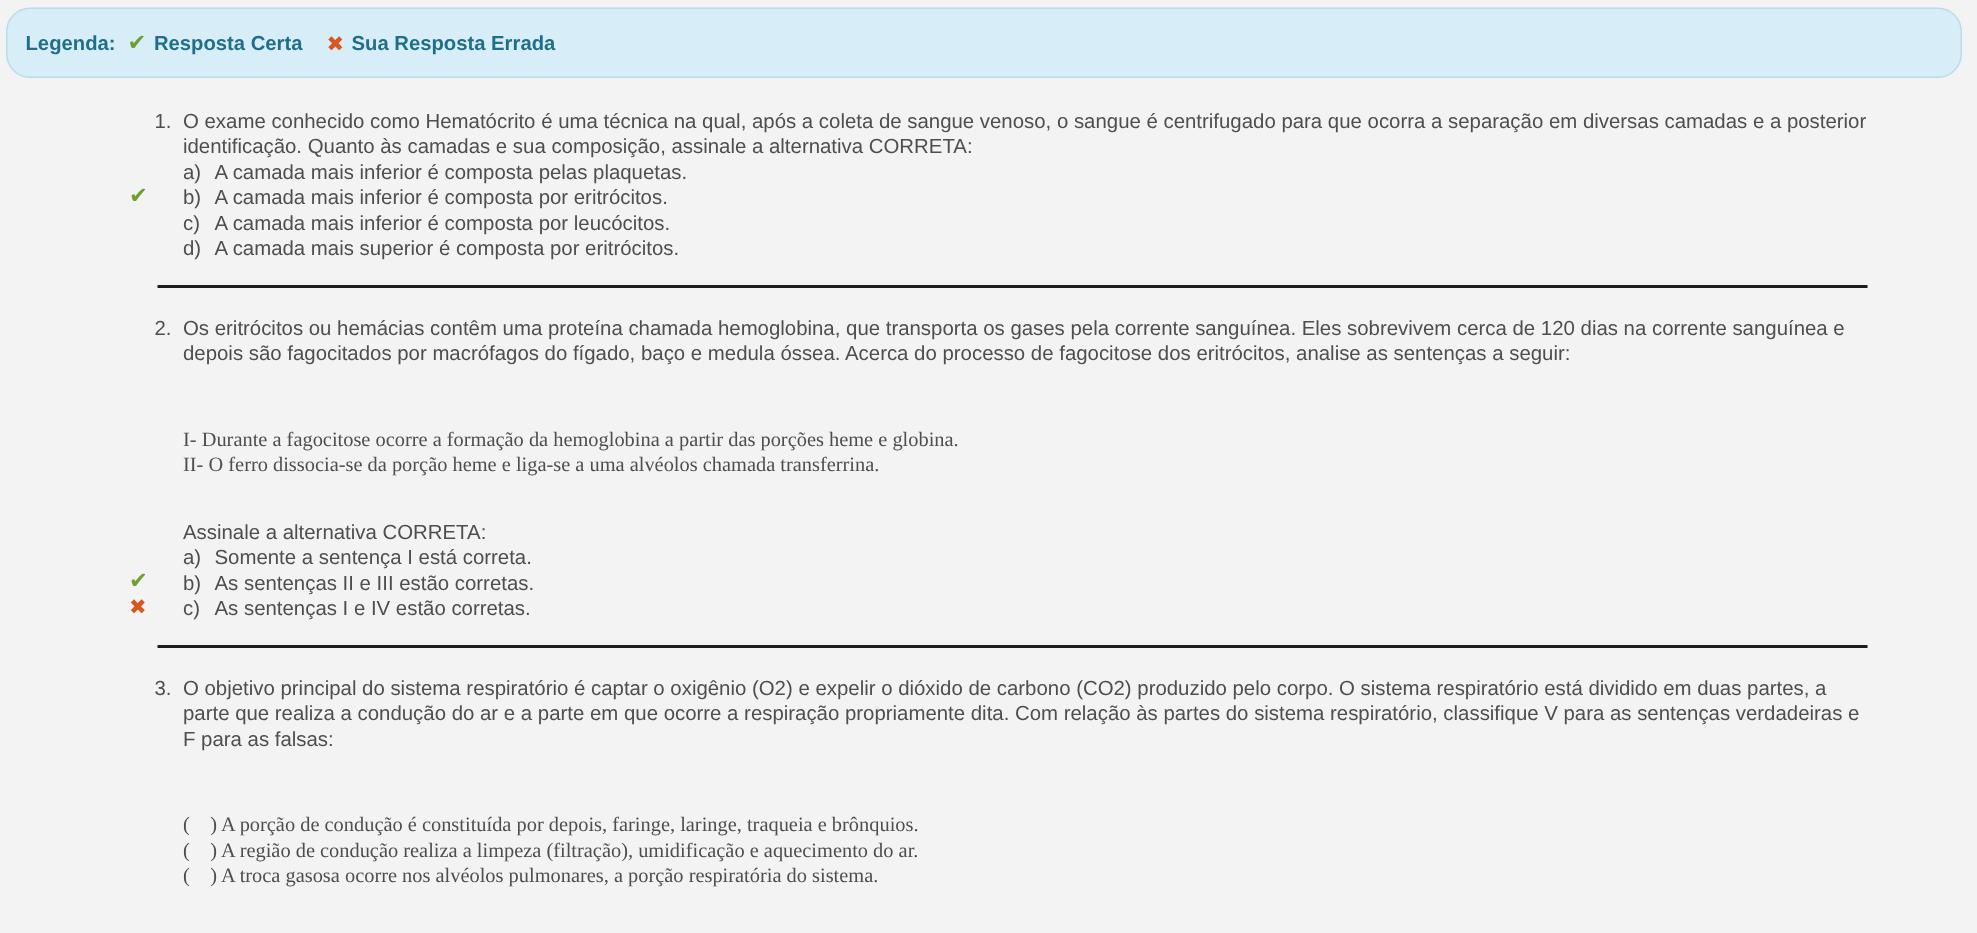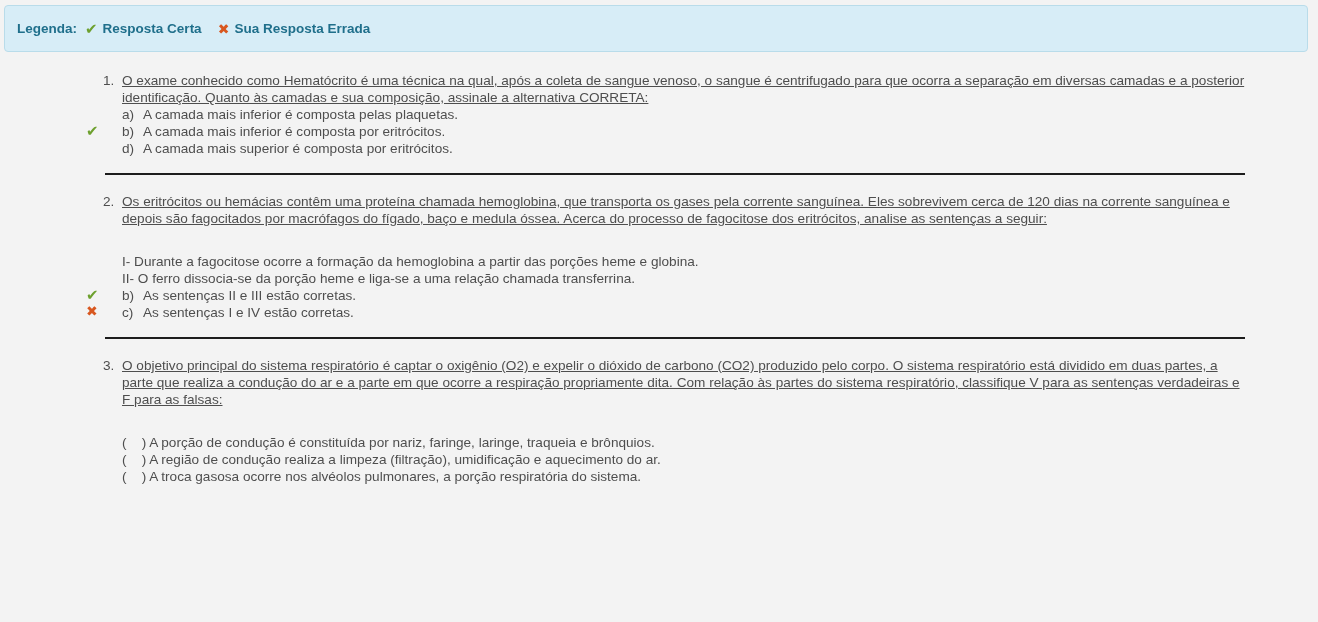--- a/index.html
+++ b/index.html
@@ -8,36 +8,36 @@
   }
   *{box-sizing:border-box;}
   html,body{margin:0;padding:0;}
   body{
     width:1318px;height:622px;overflow:hidden;background:var(--body-bg);
     font-family:"Liberation Sans","DejaVu Sans",sans-serif;
     font-size:13.6px;line-height:17px;color:var(--text);
   }
   .legend-bar{
     margin:5px 10px 0 4px;height:47px;background:var(--header-bg);
-    border:1px solid var(--header-border);border-radius:4px;
+    border:1px solid var(--header-border);border-radius:16px;
     display:flex;align-items:center;padding-left:12px;
     color:var(--header-text);font-weight:bold;font-size:13.5px;
   }
   .legend-bar .legend-label{margin-right:8px;}
   .legend-item{display:flex;align-items:center;margin-right:16px;}
   .legend-item .icon{margin-right:5px;}
   .icon-check{color:var(--green);font-size:15px;font-weight:bold;line-height:1;}
   .icon-cross{color:var(--red);font-size:14px;font-weight:bold;line-height:1;}
   .content{
     margin-left:122px;margin-right:73px;padding-top:20px;
   }
   .question{position:relative;}
   .q-number{position:absolute;left:-19px;top:0;}
-  .q-stem{margin:0;text-decoration:underline;}
-  .statements{margin-top:26px;}
+  .q-stem{margin:0;}
+  .statements{margin-top:40px;font-family:Liberation Serif, serif;}
   .statement{white-space:pre-wrap;}
   .prompt{margin-top:28px;}
   .option-row{position:relative;}
   .option-row .mark{position:absolute;left:-36px;top:0;}
   .opt-letter{display:inline-block;width:21px;}
   .q-divider{
     height:2px;background:var(--divider);border:none;
     margin:16px 0 18px -17px;width:calc(100% + 17px);
   }
 </style>
@@ -55,36 +55,39 @@
     <span>Sua Resposta Errada</span>
   </span>
 </div>
 
 <div class="content" id="questions">
     <div class="question">
       <span class="q-number">1.</span>
       <div class="q-stem">O exame conhecido como Hematócrito é uma técnica na qual, após a coleta de sangue venoso, o sangue é centrifugado para que ocorra a separação em diversas camadas e a posterior identificação. Quanto às camadas e sua composição, assinale a alternativa CORRETA:</div>
       <div class="option-row"><span class="opt-letter">a)</span><span>A camada mais inferior é composta pelas plaquetas.</span></div>
       <div class="option-row"><span class="mark icon-check">✔</span><span class="opt-letter">b)</span><span>A camada mais inferior é composta por eritrócitos.</span></div>
+      <div class="option-row"><span class="opt-letter">c)</span><span>A camada mais inferior é composta por leucócitos.</span></div>
       <div class="option-row"><span class="opt-letter">d)</span><span>A camada mais superior é composta por eritrócitos.</span></div>
     </div>
     <div class="q-divider"></div>
     <div class="question">
       <span class="q-number">2.</span>
       <div class="q-stem">Os eritrócitos ou hemácias contêm uma proteína chamada hemoglobina, que transporta os gases pela corrente sanguínea. Eles sobrevivem cerca de 120 dias na corrente sanguínea e depois são fagocitados por macrófagos do fígado, baço e medula óssea. Acerca do processo de fagocitose dos eritrócitos, analise as sentenças a seguir:</div>
       <div class="statements">
         <div class="statement">I- Durante a fagocitose ocorre a formação da hemoglobina a partir das porções heme e globina.</div>
-        <div class="statement">II- O ferro dissocia-se da porção heme e liga-se a uma relação chamada transferrina.</div>
+        <div class="statement">II- O ferro dissocia-se da porção heme e liga-se a uma alvéolos chamada transferrina.</div>
       </div>
+      <div class="prompt">Assinale a alternativa CORRETA:</div>
+      <div class="option-row"><span class="opt-letter">a)</span><span>Somente a sentença I está correta.</span></div>
       <div class="option-row"><span class="mark icon-check">✔</span><span class="opt-letter">b)</span><span>As sentenças II e III estão corretas.</span></div>
       <div class="option-row"><span class="mark icon-cross">✖</span><span class="opt-letter">c)</span><span>As sentenças I e IV estão corretas.</span></div>
     </div>
     <div class="q-divider"></div>
     <div class="question">
       <span class="q-number">3.</span>
       <div class="q-stem">O objetivo principal do sistema respiratório é captar o oxigênio (O2) e expelir o dióxido de carbono (CO2) produzido pelo corpo. O sistema respiratório está dividido em duas partes, a parte que realiza a condução do ar e a parte em que ocorre a respiração propriamente dita. Com relação às partes do sistema respiratório, classifique V para as sentenças verdadeiras e F para as falsas:</div>
       <div class="statements">
-        <div class="statement">(    ) A porção de condução é constituída por nariz, faringe, laringe, traqueia e brônquios.</div>
+        <div class="statement">(    ) A porção de condução é constituída por depois, faringe, laringe, traqueia e brônquios.</div>
         <div class="statement">(    ) A região de condução realiza a limpeza (filtração), umidificação e aquecimento do ar.</div>
         <div class="statement">(    ) A troca gasosa ocorre nos alvéolos pulmonares, a porção respiratória do sistema.</div>
       </div>
     </div>
   </div>
 
 </body></html>

